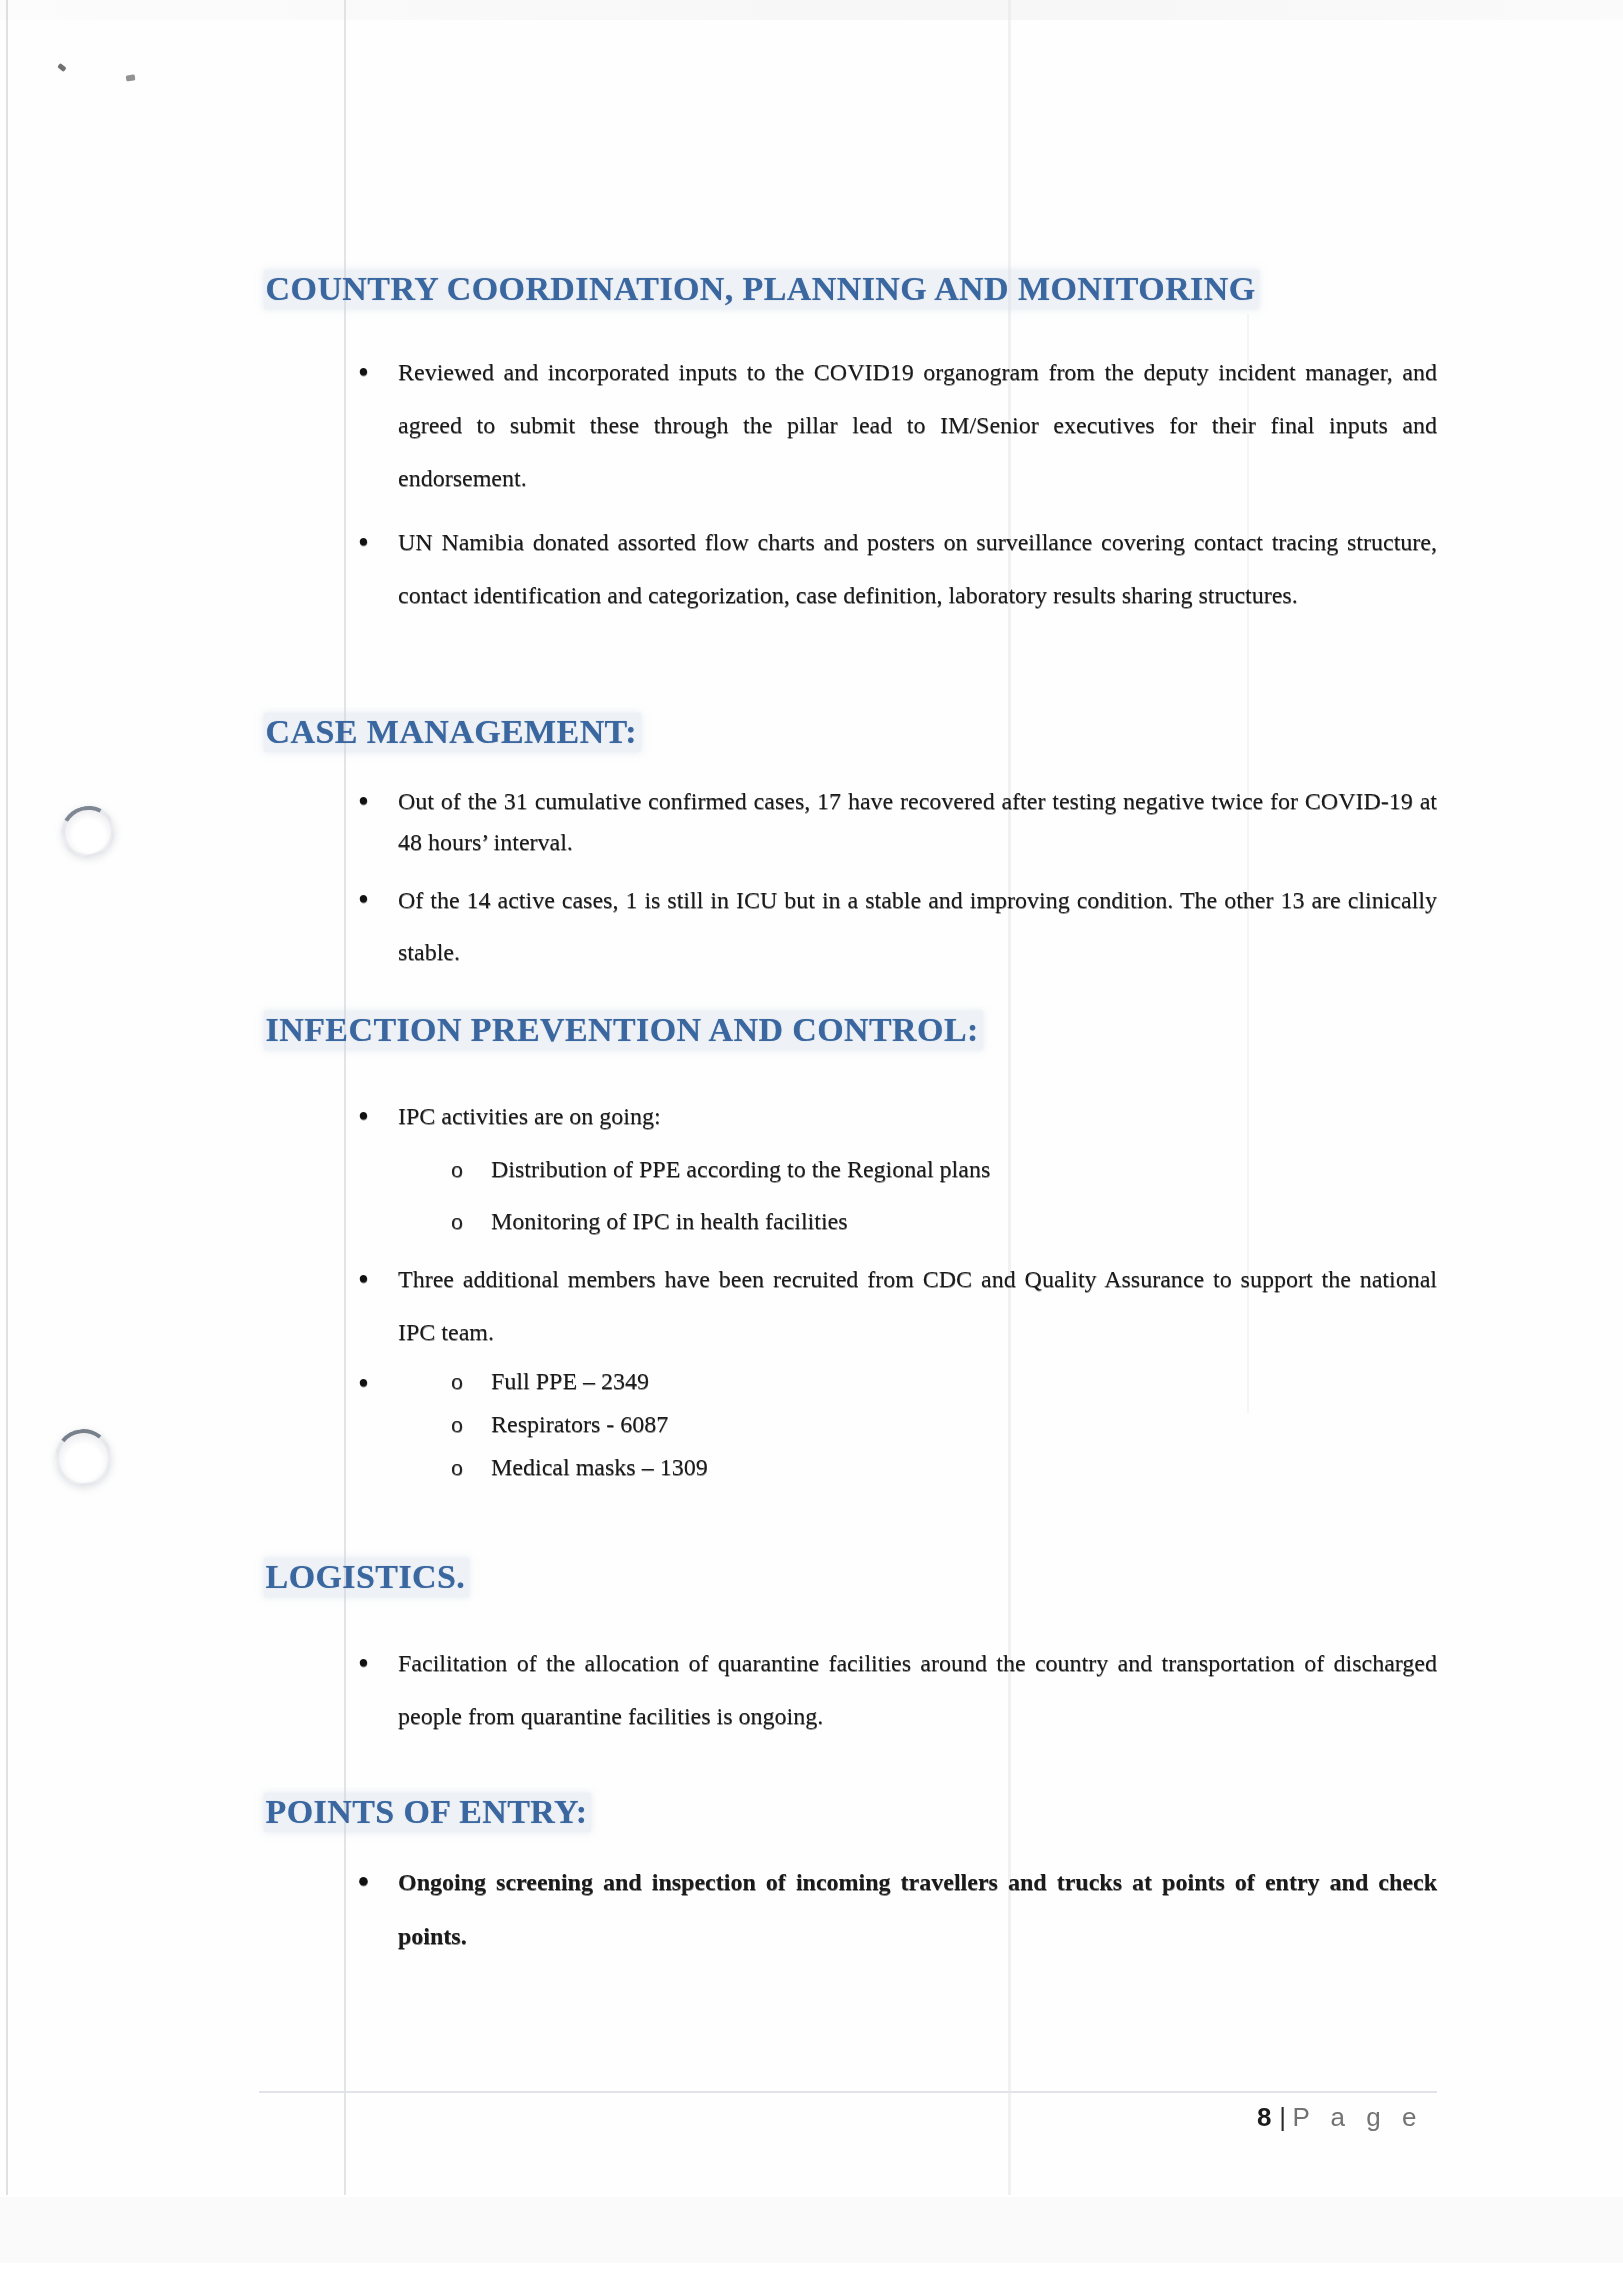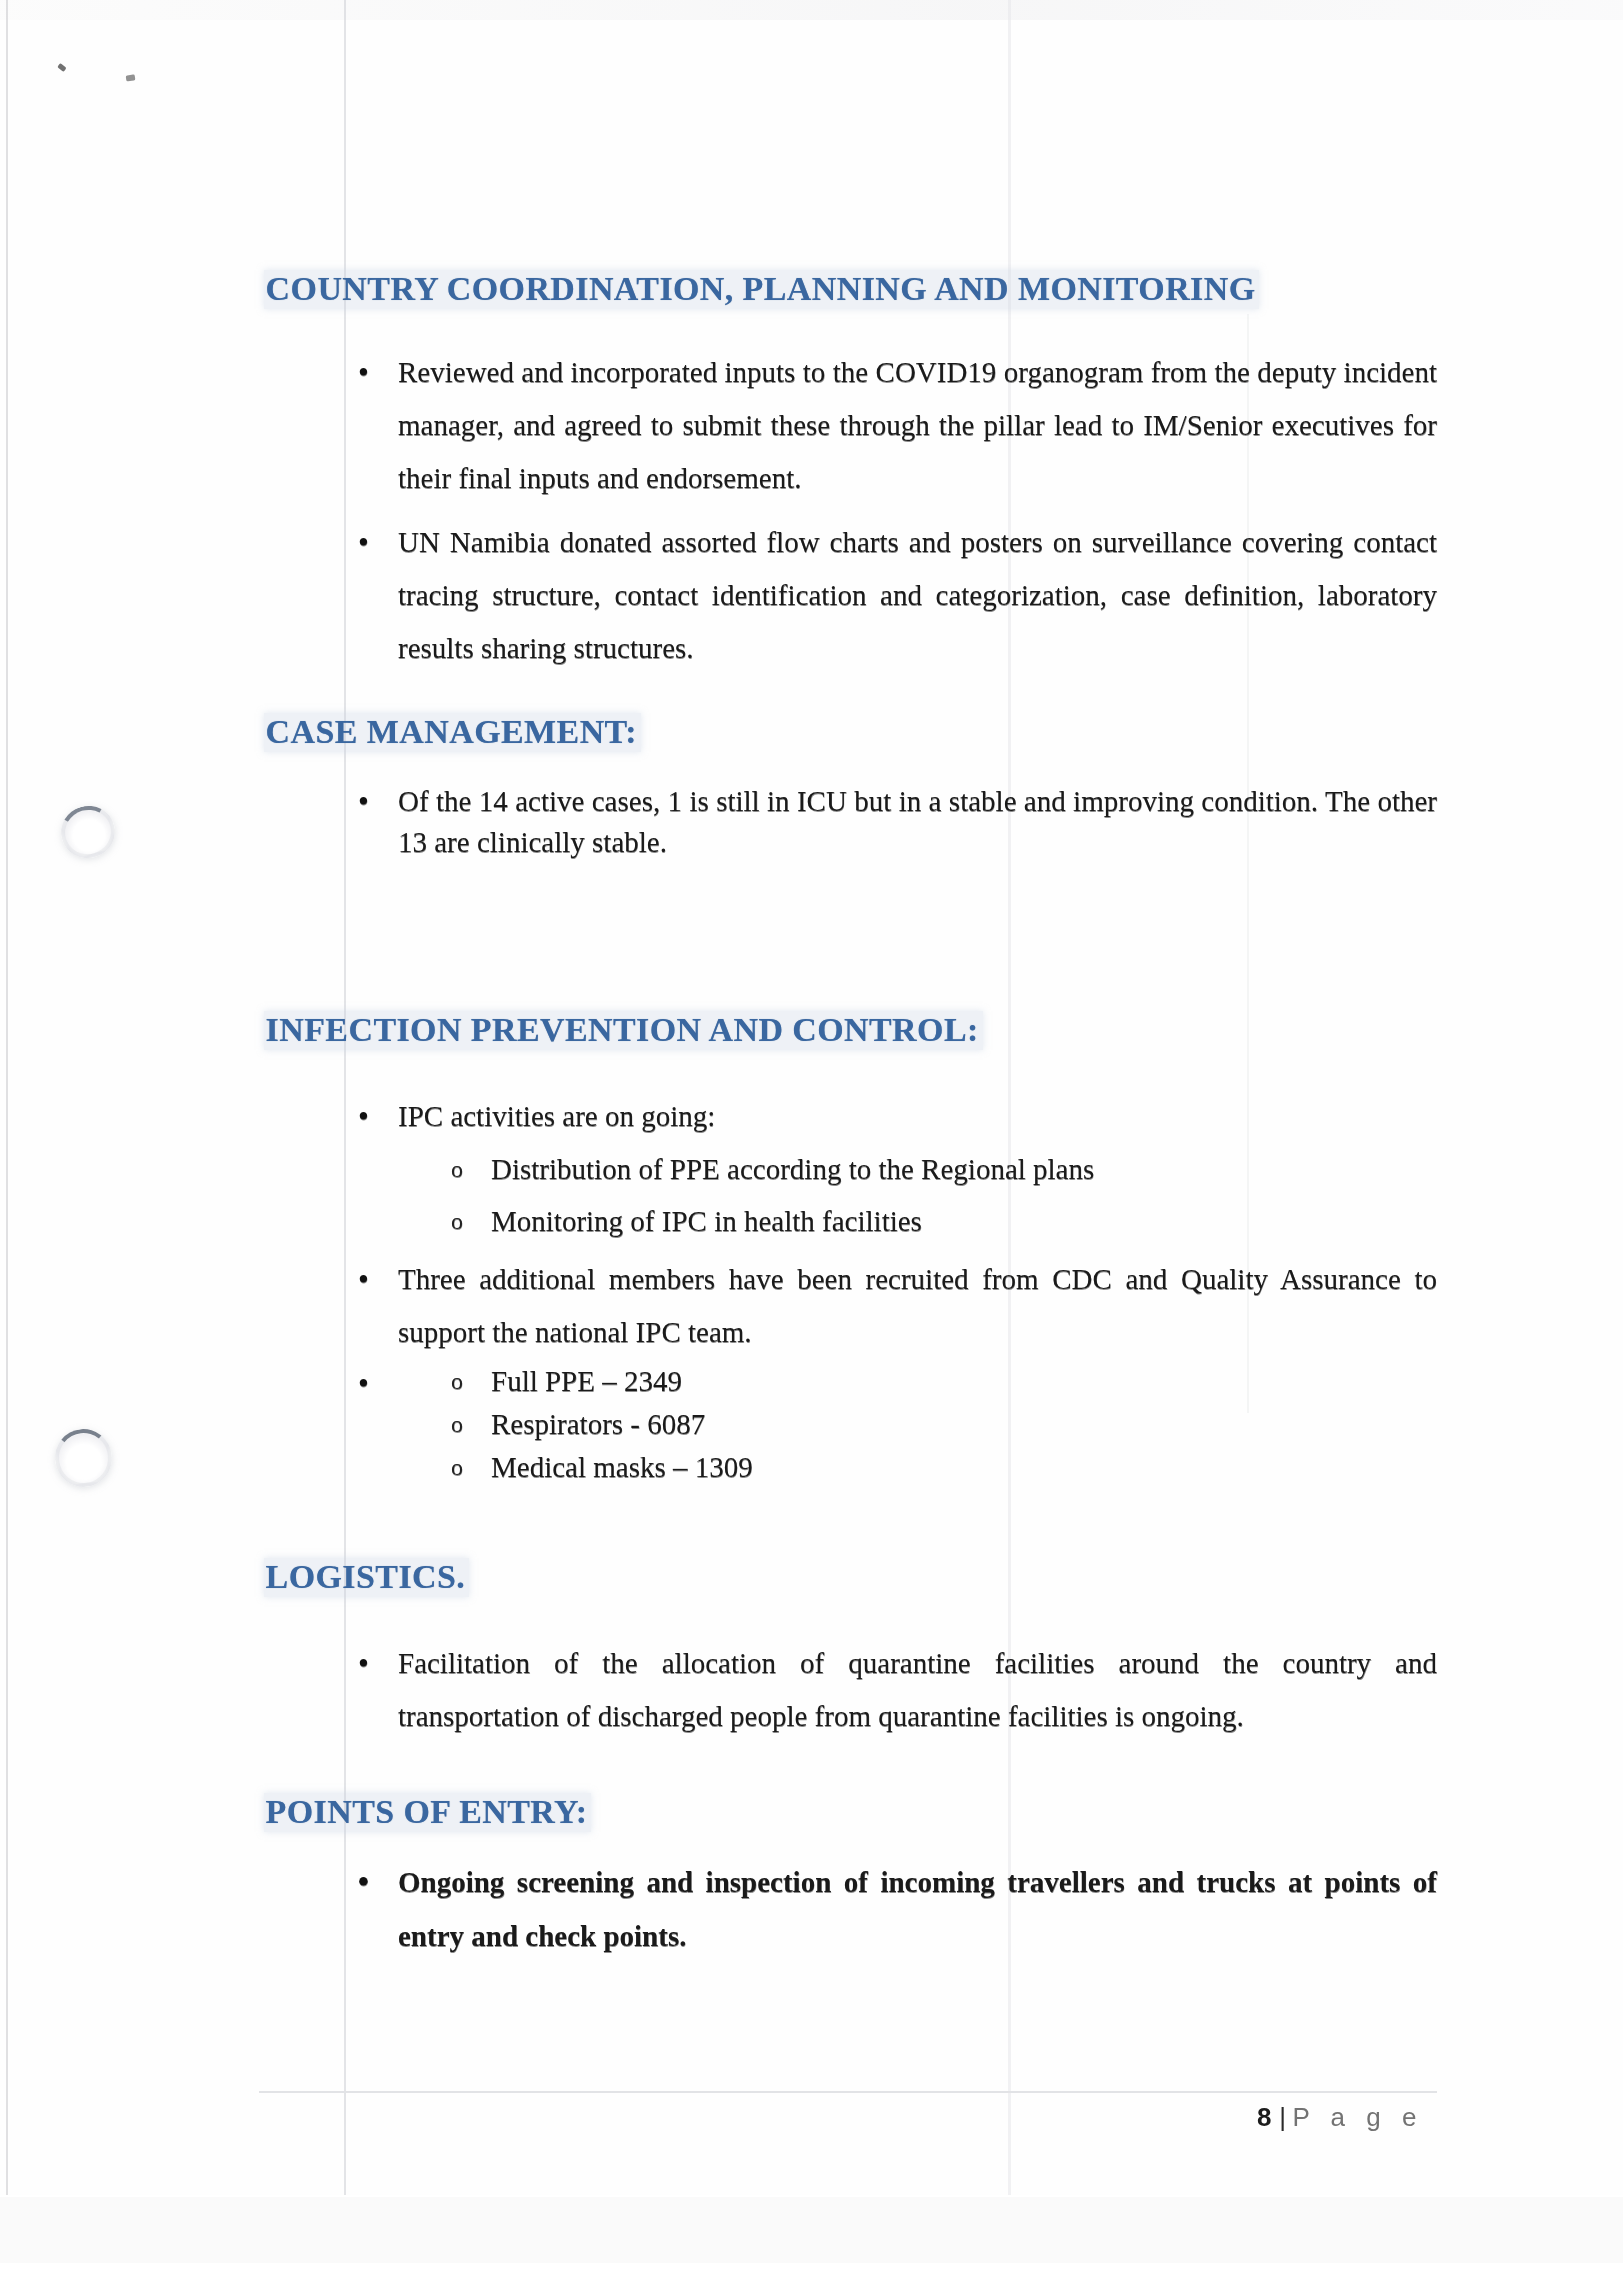--- a/index.html
+++ b/index.html
@@ -51,21 +51,21 @@
   section[data-section="country-coordination"] .doc-heading { top:269px; }
   section[data-section="case-management"]      .doc-heading { top:712px; }
   section[data-section="infection-prevention"] .doc-heading { top:1010px; }
   section[data-section="logistics"]            .doc-heading { top:1557px;text-align:center; }
   section[data-section="points-of-entry"]      .doc-heading { top:1776px;margin-top:16px; }
 
   
   .doc-list {
     position:absolute; left:264px; width:1173px;
     margin:0; padding:0; list-style:none;
-    font-size:29px; line-height:53px; color:#1a1a1a;
+    font-size:24px; line-height:53px; color:#1a1a1a;
     text-shadow:0.3px 0.5px 0.6px rgba(25,25,25,.5);
   }
   section[data-section="country-coordination"] .doc-list { top:346px; }
   section[data-section="case-management"]      .doc-list { top:781px; }
   section[data-section="infection-prevention"] .doc-list { top:1092px; }
   section[data-section="logistics"]            .doc-list { top:1637px; }
   section[data-section="points-of-entry"]      .doc-list { top:1855px;font-weight:bold; }
 
   .bullet-item { position:relative; padding-left:134px; margin:0 0 11px 0; }
   .bullet-item::before {
@@ -132,20 +132,23 @@
           <li class="bullet-item">
             <div class="li-text">UN Namibia donated assorted flow charts and posters on surveillance covering contact tracing structure, contact identification and categorization, case definition, laboratory results sharing structures.</div>
           </li>
         </ul>
     </section>
 
     <section class="doc-section" data-section="case-management">
       <h2 class="doc-heading"><span class="h-hl">CASE MANAGEMENT:</span></h2>
       <ul class="doc-list">
           <li class="bullet-item">
+            <div class="li-text">Out of the 31 cumulative confirmed cases, 17 have recovered after testing negative twice for COVID-19 at 48 hours’ interval.</div>
+          </li>
+          <li class="bullet-item">
             <div class="li-text">Of the 14 active cases, 1 is still in ICU but in a stable and improving condition. The other 13 are clinically stable.</div>
           </li>
         </ul>
     </section>
 
     <section class="doc-section" data-section="infection-prevention">
       <h2 class="doc-heading"><span class="h-hl">INFECTION PREVENTION AND CONTROL:</span></h2>
       <ul class="doc-list">
           <li class="bullet-item">
             <div class="li-text">IPC activities are on going:</div>

